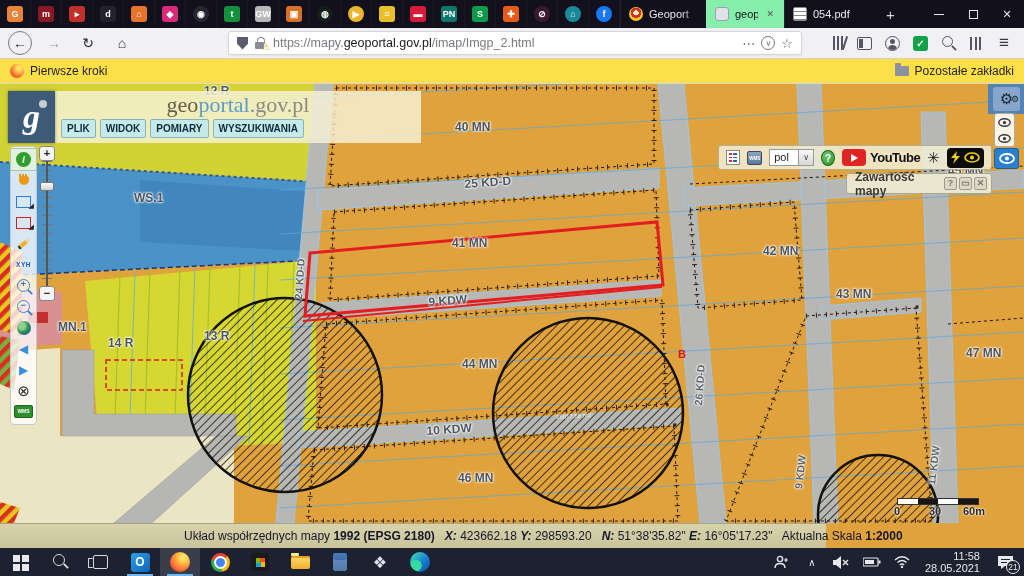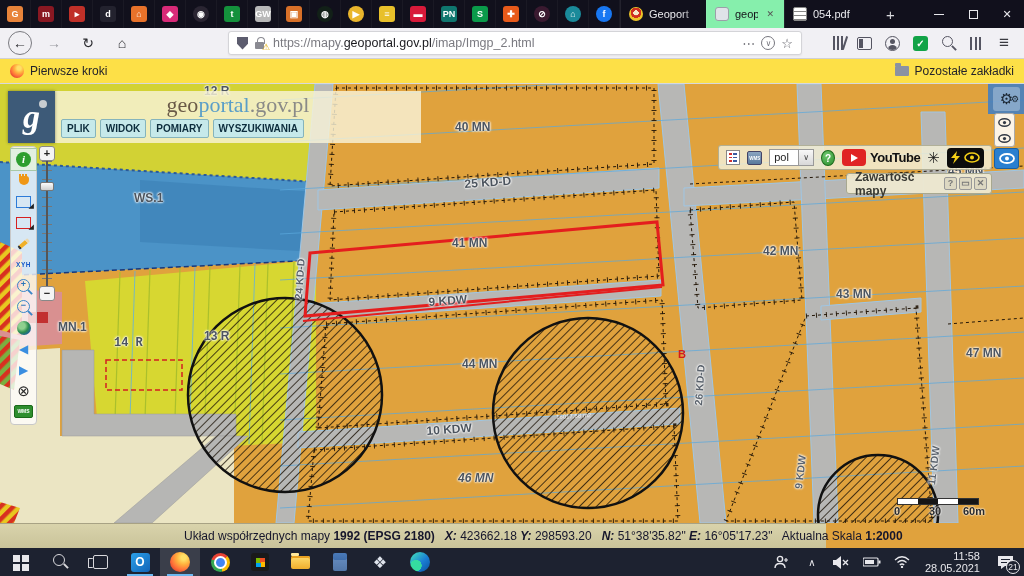--- a/index.html
+++ b/index.html
@@ -434,25 +434,25 @@
     <div id="map-labels">
         <span class="mlabel" style="left: 204px; top: 0px;">12 R</span>
         <span class="mlabel" style="left: 455px; top: 36px;">40 MN</span>
         <span class="mlabel" style="left: 464px; top: 93px; transform: rotate(-4deg);">25 KD-D</span>
         <span class="mlabel" style="left: 452px; top: 152px;">41 MN</span>
         <span class="mlabel" style="left: 428px; top: 211px; transform: rotate(-4deg);">9 KDW</span>
         <span class="mlabel" style="left: 718px; top: 160px; margin-left: 45px;">42 MN</span>
         <span class="mlabel" style="left: 836px; top: 203px;">43 MN</span>
         <span class="mlabel" style="left: 462px; top: 273px;">44 MN</span>
         <span class="mlabel" style="left: 948px; top: 80px;">45 MN</span>
-        <span class="mlabel" style="left: 458px; top: 387px; font-style: italic;">46 MN</span>
+        <span class="mlabel" style="left: 458px; top: 387px;">46 MN</span>
         <span class="mlabel" style="left: 966px; top: 262px;">47 MN</span>
         <span class="mlabel" style="left: 134px; top: 107px;">WS.1</span>
         <span class="mlabel" style="left: 58px; top: 236px;">MN.1</span>
-        <span class="mlabel" style="left: 114px; top: 252px; font-family: Liberation Mono, monospace;">14 R</span>
+        <span class="mlabel" style="left: 108px; top: 252px;">14 R</span>
         <span class="mlabel" style="left: 204px; top: 245px;">13 R</span>
         <span class="mlabel" style="left: 426px; top: 340px; transform: rotate(-4deg);">10 KDW</span>
         <span class="mlabel sm" style="left: 292px; top: 215px; transform: rotate(-86deg);">24 KD-D</span>
         <span class="mlabel sm" style="left: 692px; top: 321px; transform: rotate(-86deg);">26 KD-D</span>
         <span class="mlabel sm" style="left: 792px; top: 404px; transform: rotate(-83deg);">9 KDW</span>
         <span class="mlabel sm" style="left: 925px; top: 400px; transform: rotate(-83deg);">11 KDW</span>
         <span class="mlabel red" style="left: 678px; top: 264px;">B</span>
         <span class="mlabel tinyw" style="left: 556px; top: 330px; transform: rotate(-3deg);">16017,68 m2</span>
       </div>
 

